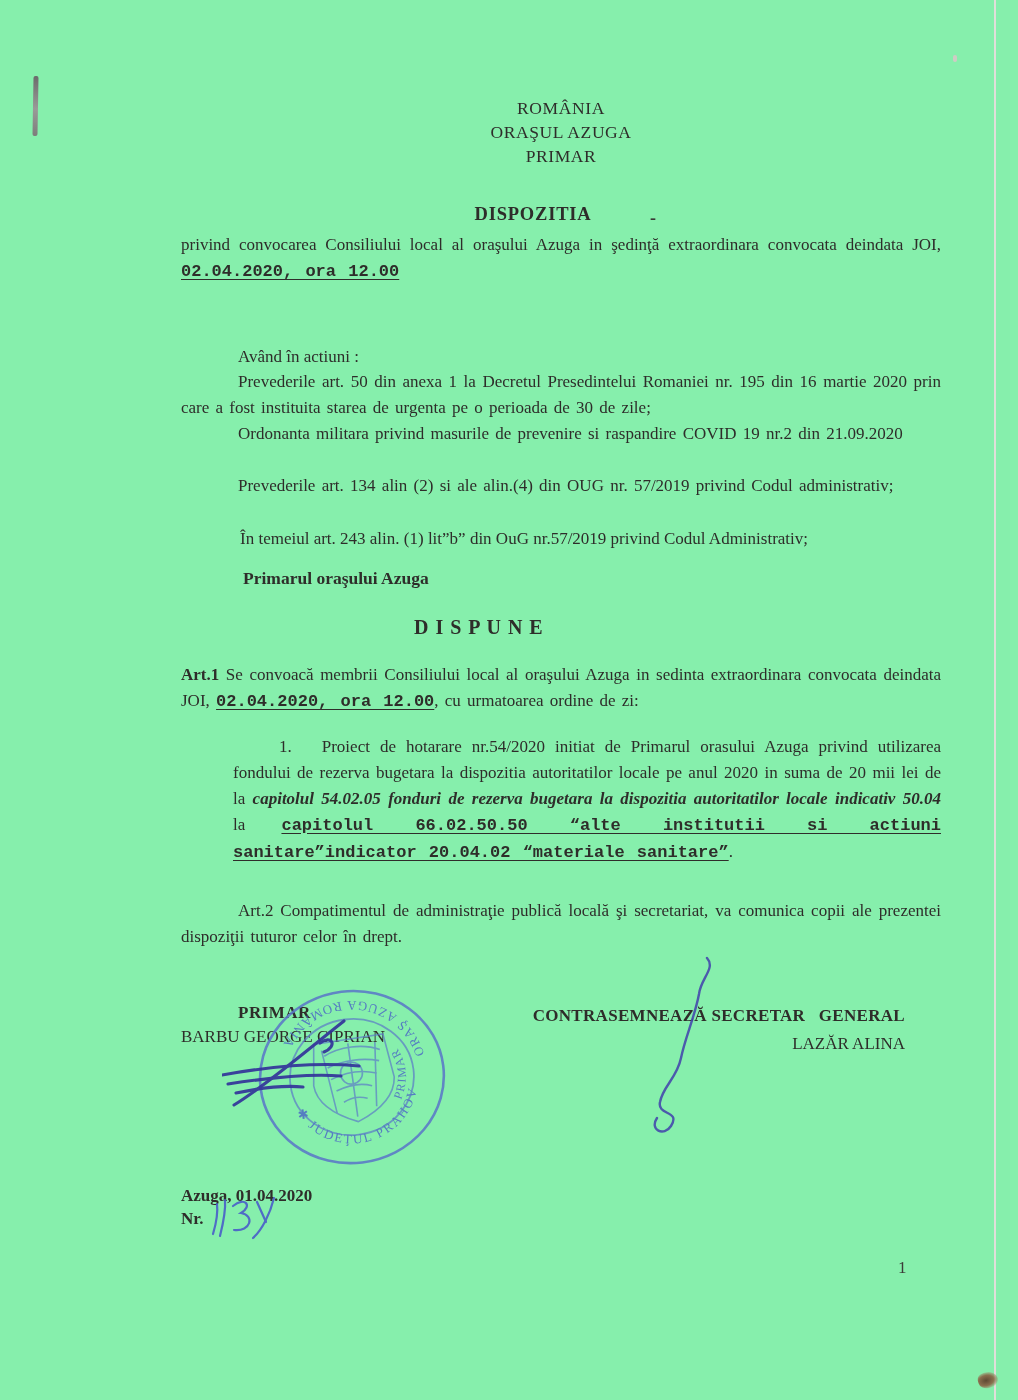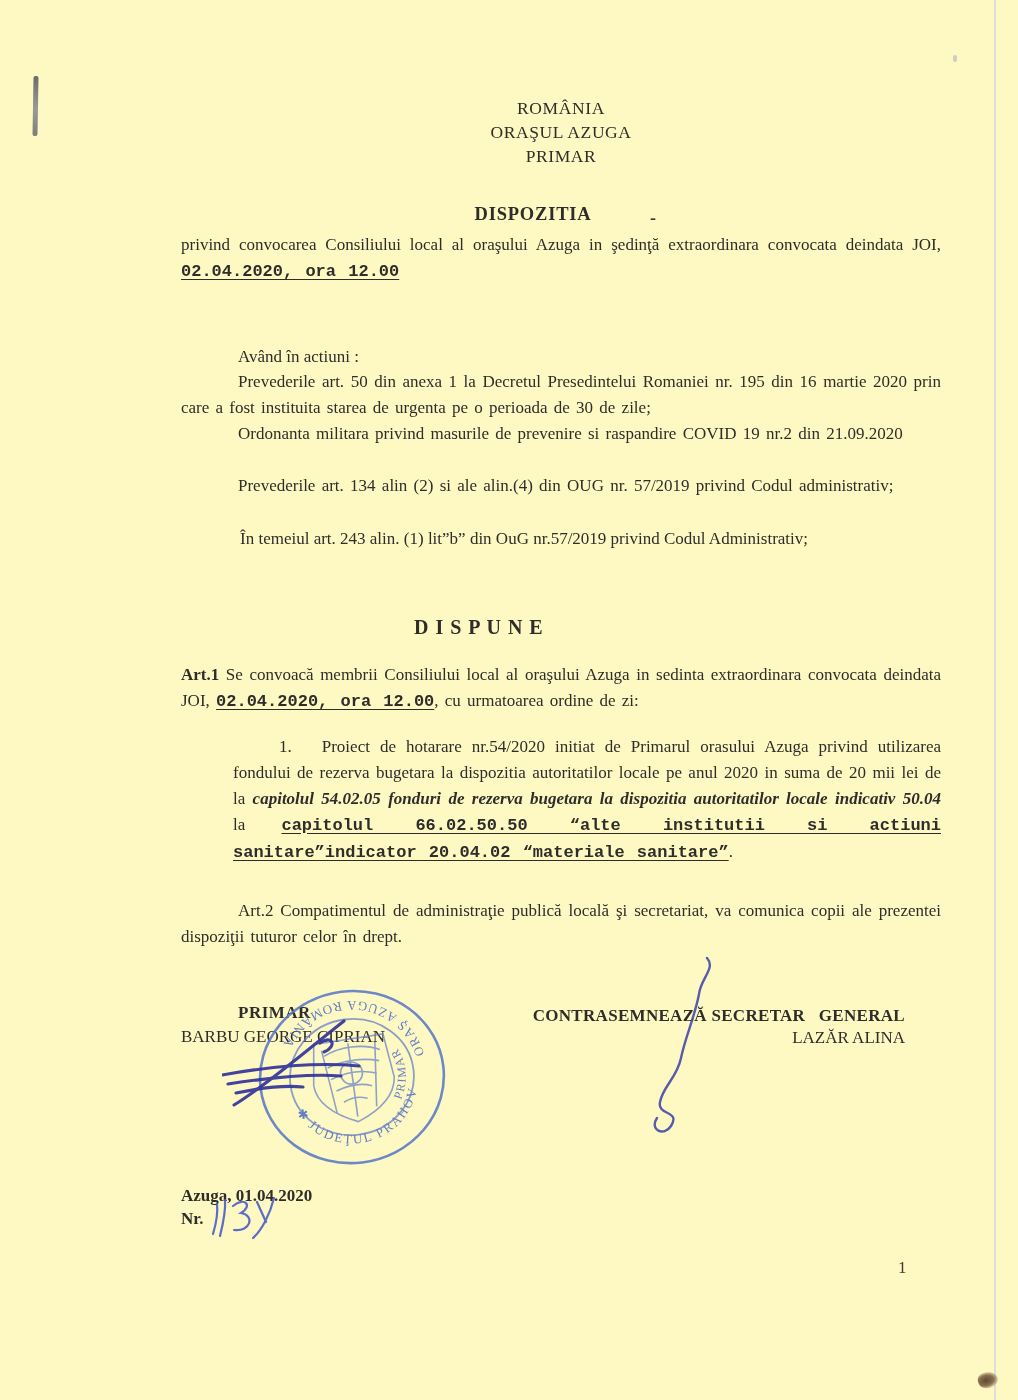--- a/index.html
+++ b/index.html
@@ -2,21 +2,21 @@
 <html><head>
 <meta charset="utf-8">
 <style>
   * { margin: 0; padding: 0; box-sizing: border-box; }
   html, body { background: #e8e6e2; }
   .page {
     position: relative;
     width: 1018px;
     height: 1400px;
     margin: 0 auto;
-    background: #fef9c3;
+    background: #86efac;
     font-family: "Liberation Serif", serif;
     color: #2e2d2a;
     overflow: hidden;
   }
   .abs { position: absolute; }
   .col { position: absolute; left: 181px; width: 760px; }
   .center { text-align: center; }
   .bold { font-weight: bold; }
   .body-text { font-size: 17px; line-height: 26px; }
   .just { text-align: justify; word-spacing: 2px; }
@@ -26,21 +26,21 @@
   .header-block { top: 96px; font-size: 17.5px; line-height: 24px; letter-spacing: 0.6px; }
   .title-row { top: 204px; }
   .title-text { font-size: 18.5px; font-weight: bold; letter-spacing: 0.8px; }
   .title-dash { left: 650px; top: 208px; font-size: 18px; font-weight: bold; color: #3a3936; }
   .dispune-heading { left: 414px; top: 616px; font-size: 20px; font-weight: bold; letter-spacing: 1px; }
   .issuer { top: 568px; text-indent: 62px; font-size: 17.5px; font-weight: bold; }
   .sig-left-title { left: 238px; top: 1003px; font-size: 17px; font-weight: bold; letter-spacing: 0.5px; }
   .sig-left-name { left: 181px; top: 1027px; font-size: 17px; }
   .sig-right { left: 455px; top: 1006px; width: 450px; text-align: right; }
   .sig-right-title { font-size: 17px; font-weight: bold; white-space: pre; letter-spacing: 0.3px; }
-  .sig-right-name { font-size: 17px; margin-top: 2px; }
+  .sig-right-name { font-size: 17px; margin-top: 8px; }
   .footer-place { left: 181px; top: 1186px; font-size: 17px; font-weight: bold; }
   .footer-nr { left: 181px; top: 1209px; font-size: 17px; font-weight: bold; }
   .page-num { left: 898px; top: 1258px; font-size: 17px; color: #3c3b38; }
   .stamp-svg { left: 245px; top: 985px; opacity: 0.88; }
   .sig-scribble-left { left: 222px; top: 1005px; }
   .sig-scribble-right { left: 615px; top: 950px; }
   .handwritten-nr { left: 205px; top: 1192px; }
   
   .staple-mark { left: 33px; top: 76px; width: 5px; height: 60px;
     background: linear-gradient(180deg, #6b6b6b, #9a9a98 55%, #7d7d7b);
@@ -72,20 +72,21 @@
   </div>
   <span class="abs title-dash">-</span>
 
   <p class="col body-text just" style="top:232px;"><span>privind convocarea Consiliului local al oraşului Azuga in şedinţă extraordinara convocata deindata JOI, </span><span class="bu">02.04.2020, ora 12.00</span></p>
 
   <p class="col body-text ind" style="top:344px;">Având în actiuni :</p>
   <p class="col body-text just ind" style="top:369px;">Prevederile art. 50 din anexa 1 la Decretul Presedintelui Romaniei nr. 195 din 16 martie 2020 prin care a fost instituita starea de urgenta pe o perioada de 30 de zile;</p>
   <p class="col body-text just ind" style="top:421px;">Ordonanta militara privind masurile de prevenire si raspandire COVID 19 nr.2 din 21.09.2020</p>
   <p class="col body-text just ind" style="top:473px;">Prevederile art. 134 alin (2) si ale alin.(4) din OUG nr. 57/2019 privind Codul administrativ;</p>
   <p class="col body-text ind" style="top:526px;text-indent:59px;">În temeiul art. 243 alin. (1) lit”b”  din OuG nr.57/2019 privind Codul Administrativ;</p>
+  <p class="col issuer">Primarul oraşului Azuga</p>
 
   <div class="abs dispune-heading">D I S P U N E</div>
 
   <p class="col body-text just" style="top:662px;"><span class="bold">Art.1</span><span> Se convoacă membrii Consiliului local al oraşului Azuga  in sedinta extraordinara convocata deindata JOI, </span><span class="bu">02.04.2020, ora 12.00</span><span>, cu urmatoarea ordine de zi:</span></p>
 
   <p class="abs body-text just" style="left:233px;top:734px;width:708px;text-indent:46px;"><span style="margin-right:30px;">1.</span><span>Proiect de hotarare nr.54/2020 initiat de Primarul orasului Azuga privind utilizarea fondului de rezerva bugetara la dispozitia autoritatilor locale pe anul 2020 in suma de 20 mii lei de la </span><span class="bi">capitolul 54.02.05 fonduri de rezerva bugetara la dispozitia autoritatilor locale indicativ 50.04</span><span> la </span><span class="bu">capitolul 66.02.50.50  “alte institutii si actiuni sanitare”indicator 20.04.02  “materiale sanitare”</span><span>.</span></p>
 
   <p class="col body-text just ind" style="top:898px;">Art.2 Compatimentul de administraţie publică locală şi secretariat,  va comunica copii ale prezentei dispoziţii tuturor celor în drept.</p>
 
   <div class="abs sig-left-title">PRIMAR</div>

